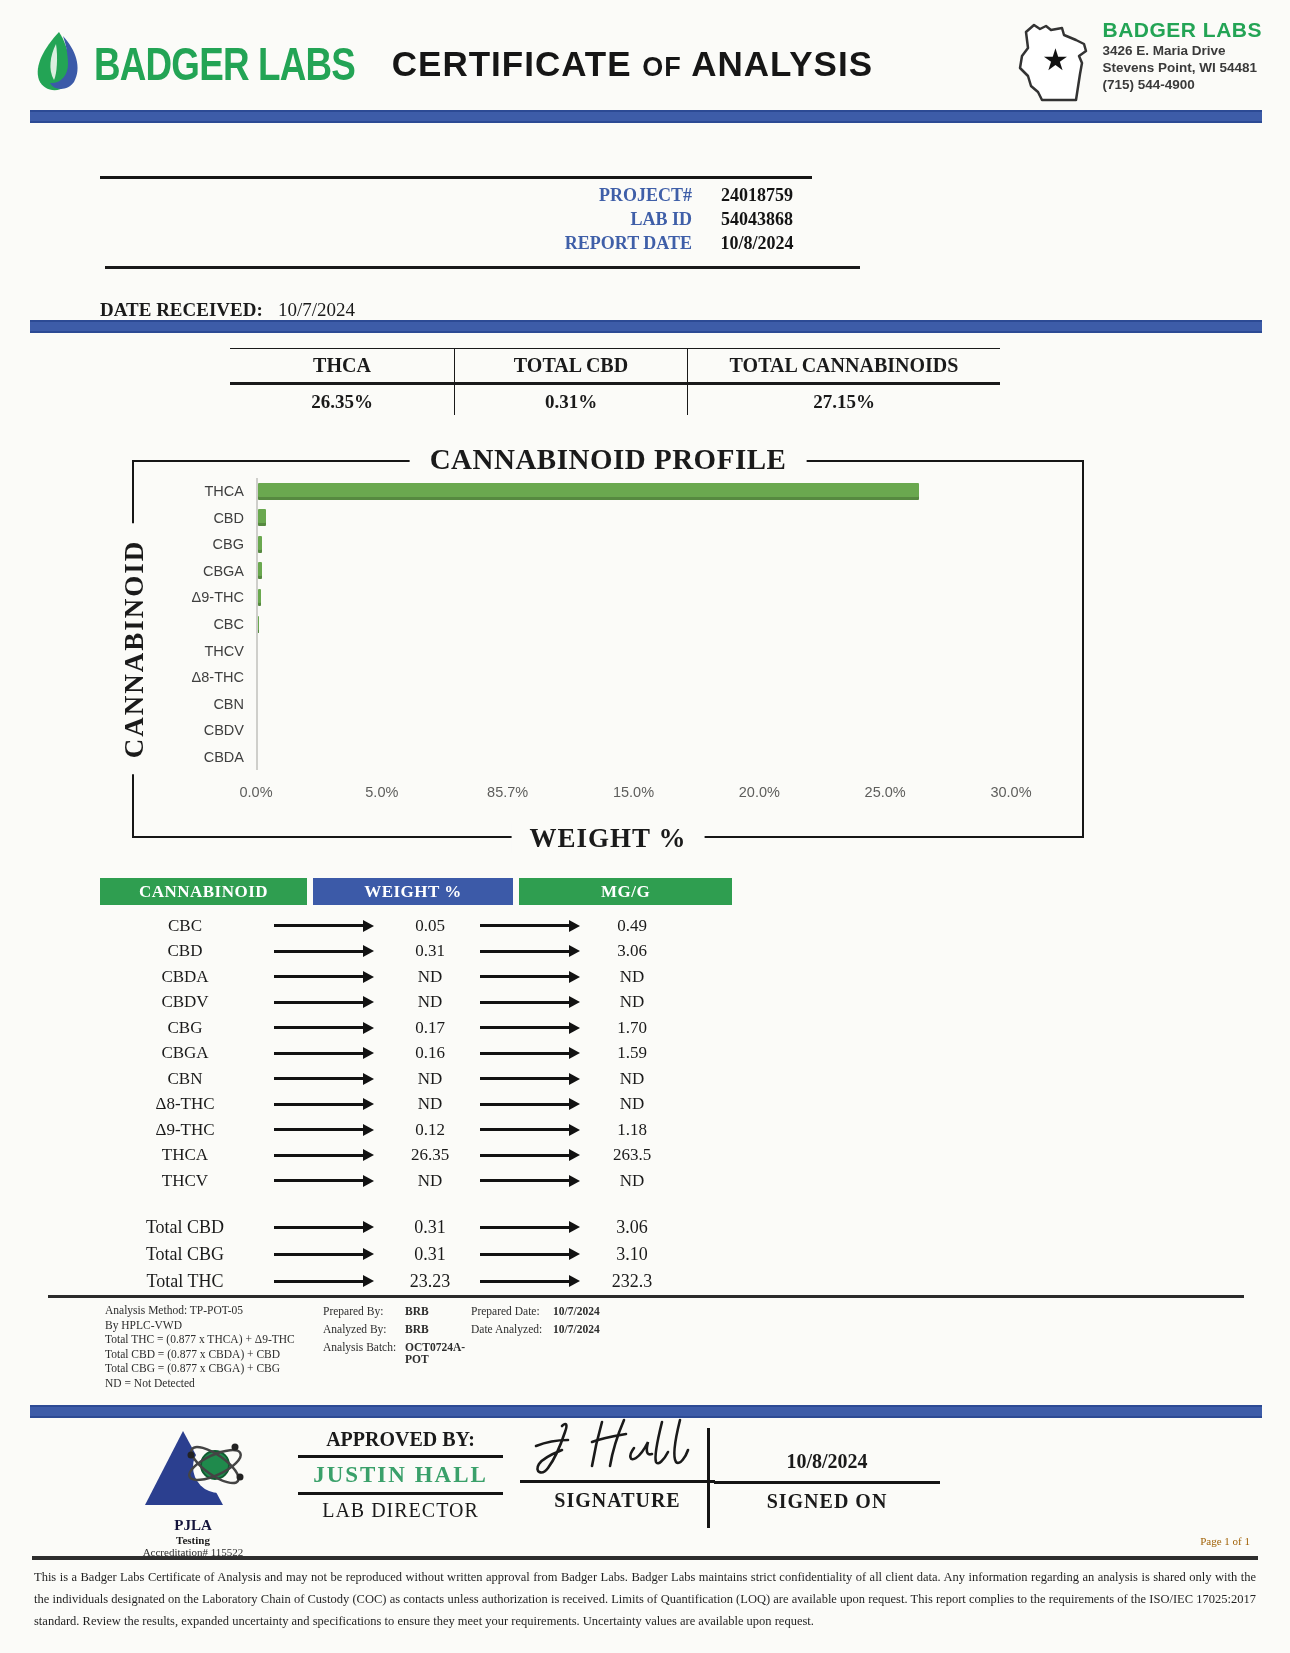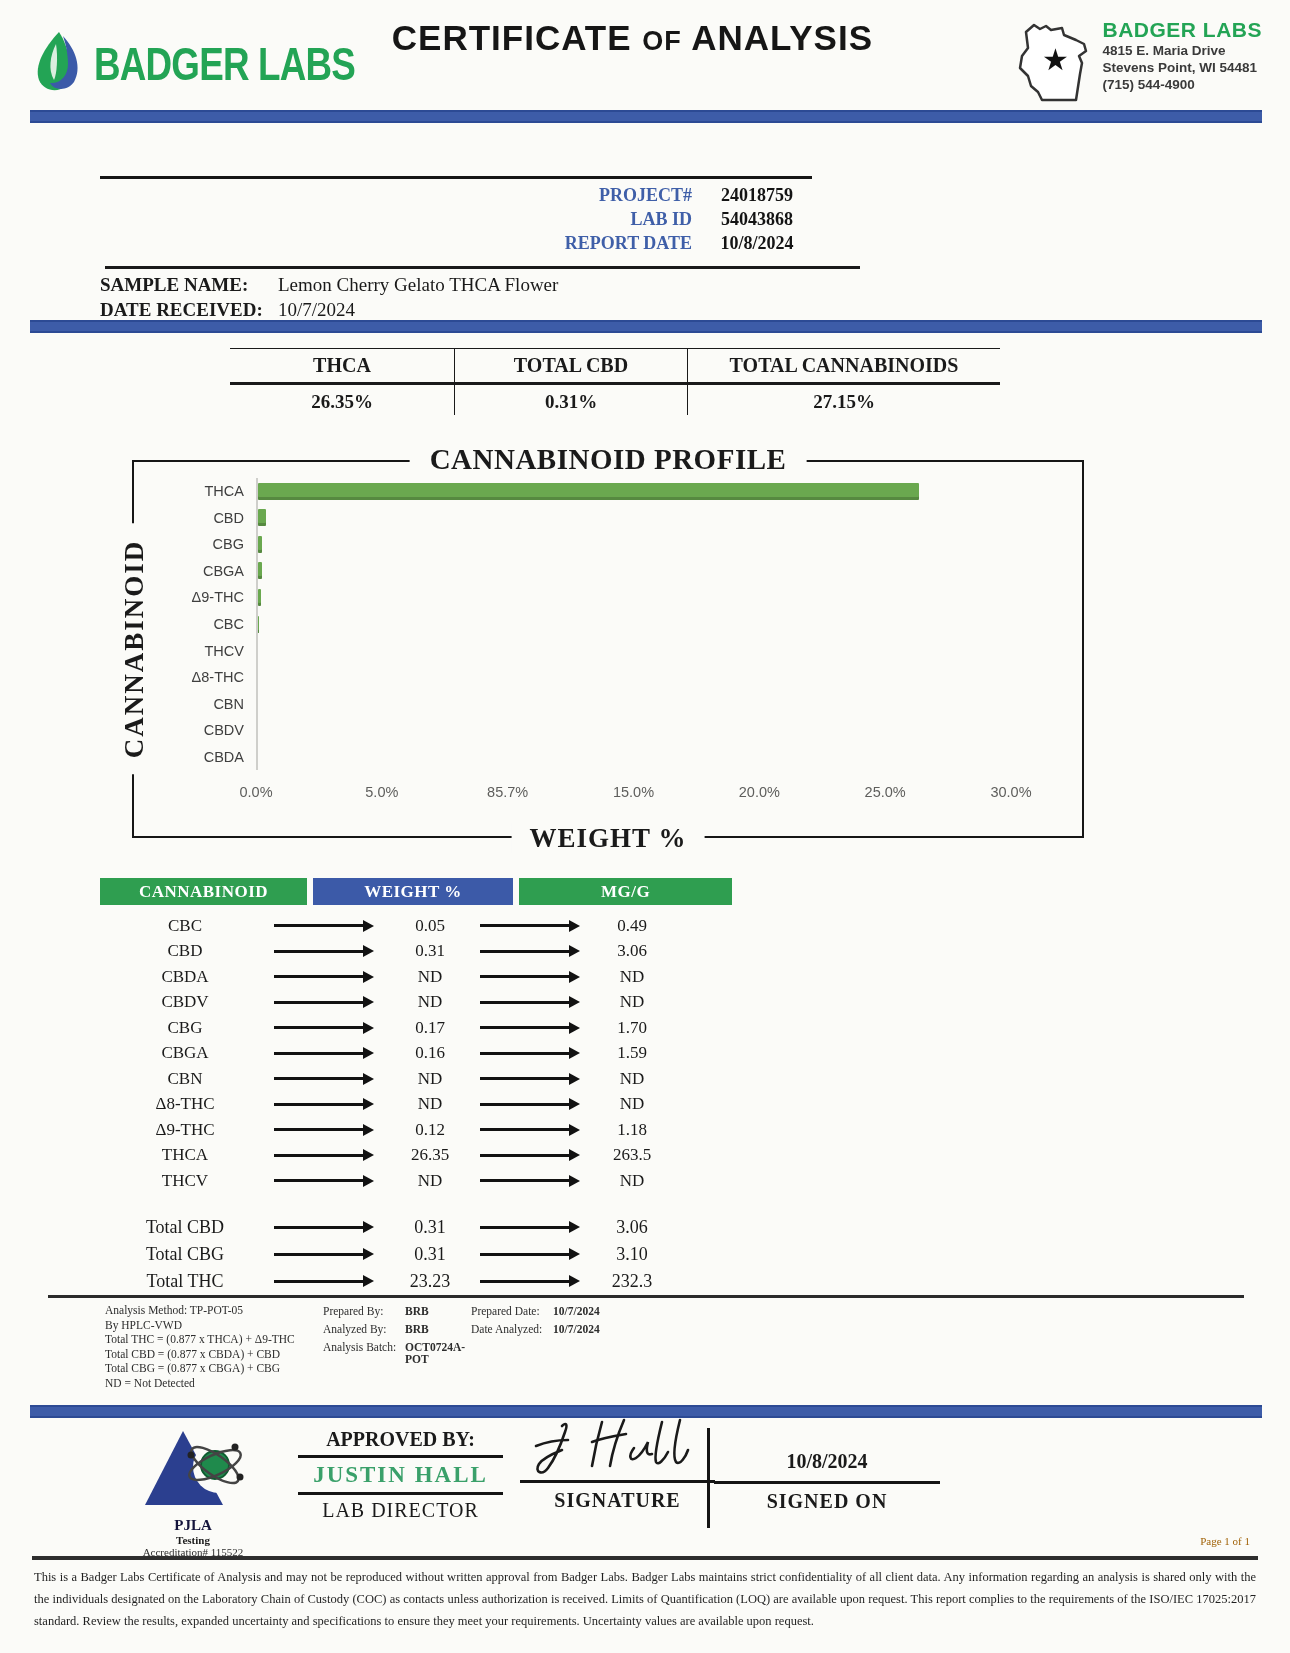--- a/index.html
+++ b/index.html
@@ -1,21 +1,21 @@
 <!DOCTYPE html>
 <html><head>
 <meta charset="utf-8">
 <style>
   html,body{margin:0;padding:0;background:#e8e8e6;}
   .page{position:relative;width:1290px;height:1653px;margin:0 auto;background:#fbfbf8;
         font-family:"Liberation Serif",serif;color:#1a1a1a;overflow:hidden;}
 
   
   .hdr{position:absolute;top:18px;left:30px;width:1232px;height:92px;display:flex;
-       justify-content:space-between;gap:40px;}
+       justify-content:space-between;align-items:center;gap:40px;}
   .brand{display:flex;align-items:center;gap:6px;}
   .brand-text{font-family:"Liberation Sans",sans-serif;font-weight:700;font-size:46px;
       color:#23a455;letter-spacing:-1px;transform:scaleX(.80);transform-origin:left center;white-space:nowrap;}
   .doc-title{font-family:"Liberation Sans",sans-serif;font-weight:700;font-size:35px;
       letter-spacing:1px;color:#161616;white-space:nowrap;margin-left:-160px;}
   .doc-title .of{font-size:27px;letter-spacing:1px;}
   .labbox{display:flex;align-items:flex-start;gap:6px;}
   .labinfo{display:flex;flex-direction:column;font-family:"Liberation Sans",sans-serif;}
   .labname{color:#23a455;font-weight:700;font-size:21px;letter-spacing:.5px;}
   .labline{color:#3a3a3a;font-weight:700;font-size:13.5px;line-height:17px;}
@@ -152,21 +152,21 @@
     </div>
     <div class="labbox">
       <span>
         <svg width="92" height="88" viewBox="0 0 92 88">
           <path d="M22 14 L30 7 L36 11 L42 8 L47 12 L58 10 L60 17 L72 22 L80 26 L82 33 L75 38 L78 45 L76 56 L72 82 L38 82 L34 74 L27 68 L24 58 L16 50 L18 38 L24 30 Z" fill="#ffffff" stroke="#333" stroke-width="2.5" stroke-linejoin="round"></path>
           <text x="38" y="52" font-size="30" fill="#111">★</text>
         </svg>
       </span>
       <div class="labinfo">
         <span class="labname">BADGER LABS</span>
-        <span class="labline">4815 E. Maria Drive</span>
+        <span class="labline">3426 E. Maria Drive</span>
         <span class="labline">Stevens Point, WI 54481</span>
         <span class="labline">(715) 544-4900</span>
       </div>
     </div>
   </div>
   <div class="bluebar bb1"></div>
 
   <div class="rp-underline"></div>
   <div class="rep-fields" id="rep-fields">
       <div class="rf-row">
@@ -176,24 +176,20 @@
       <div class="rf-row">
         <span class="rf-label">LAB ID</span>
         <span class="rf-value">54043868</span>
       </div>
       <div class="rf-row">
         <span class="rf-label">REPORT DATE</span>
         <span class="rf-value">10/8/2024</span>
       </div>
     </div>
   <div class="hr2"></div>
-  <div class="samp samp1">
-    <span class="samp-label">SAMPLE NAME:</span>
-    <span class="samp-value">Lemon Cherry Gelato THCA Flower</span>
-  </div>
   <div class="samp samp2">
     <span class="samp-label">DATE RECEIVED:</span>
     <span class="samp-value">10/7/2024</span>
   </div>
   <div class="bluebar bb2"></div>
 
   <div class="summary">
     <div class="sum-row" id="sum-head">
         <div class="sum-cell">THCA</div>
         <div class="sum-cell">TOTAL CBD</div>

